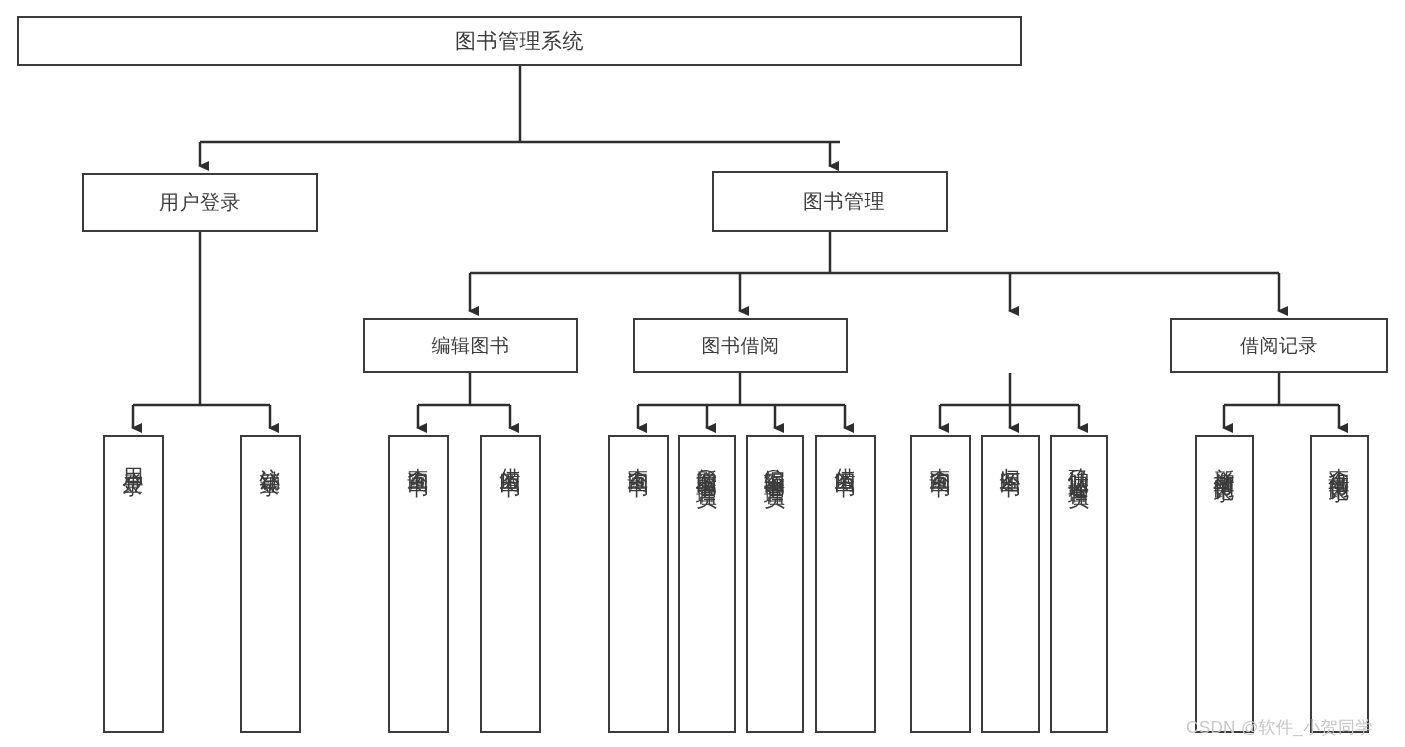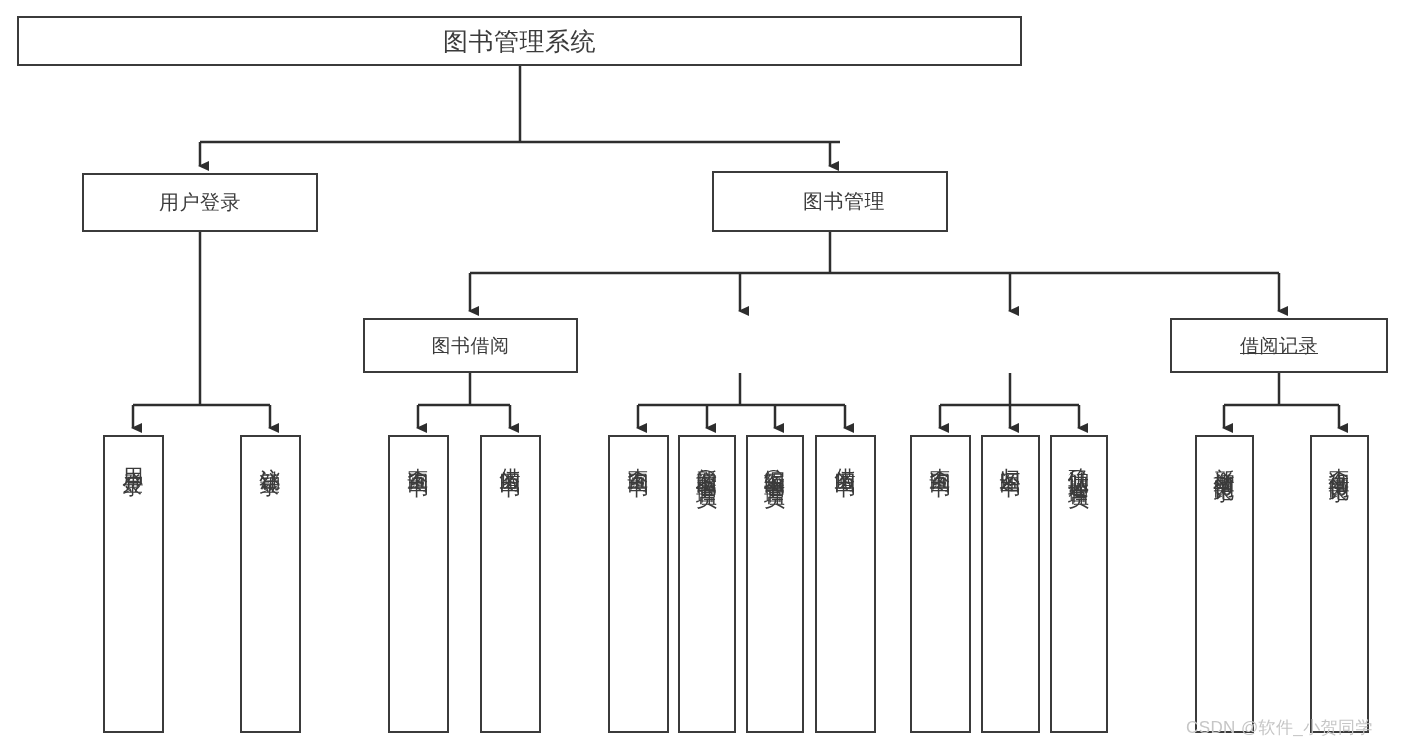--- a/index.html
+++ b/index.html
@@ -32,21 +32,21 @@
     z-index:2;
   }
   .node .lbl{
     color:#3b3b3b;
     line-height:1.12;
     letter-spacing:0.5px;
     text-align:center;
     white-space:nowrap;
   }
   .node.root{ border-width:2.5px; }
-  .node.root .lbl{ font-size:25px; }
+  .node.root .lbl{ font-size:21px; }
   .node.lvl1 .lbl{ font-size:20px; }
   .node.lvl2 .lbl{ font-size:19px; }
   .node.leaf{
     align-items:flex-start;
     justify-content:center;
     padding-top:14px;
   }
   .node.leaf .lbl{
     font-size:21px;
     writing-mode:vertical-rl;
@@ -125,23 +125,26 @@
   </div>
 
   <div class="node lvl1" style="left:82px; top:173px; width:236px; height:59px;">
     <span class="lbl">用户登录</span>
   </div>
   <div class="node lvl1" style="left:712px; top:171px; width:236px; height:61px;padding-left:28px;">
     <span class="lbl">图书管理</span>
   </div>
 
   <div class="node lvl2" style="left:363px; top:318px; width:215px; height:55px;">
+    <span class="lbl">编辑图书</span>
+  </div>
+  <div class="node lvl2" style="left:633px; top:318px; width:215px; height:55px;">
     <span class="lbl">图书借阅</span>
   </div>
-  <div class="node lvl2" style="left:1170px; top:318px; width:218px; height:55px;text-decoration:underline;">
+  <div class="node lvl2" style="left:1170px; top:318px; width:218px; height:55px;">
     <span class="lbl">借阅记录</span>
   </div>
 
   <div class="node leaf" style="left:103px; top:435px; width:61px; height:298px;">
     <span class="lbl">用户登录</span>
   </div>
   <div class="node leaf" style="left:240px; top:435px; width:61px; height:298px;">
     <span class="lbl">注销登录</span>
   </div>
 

